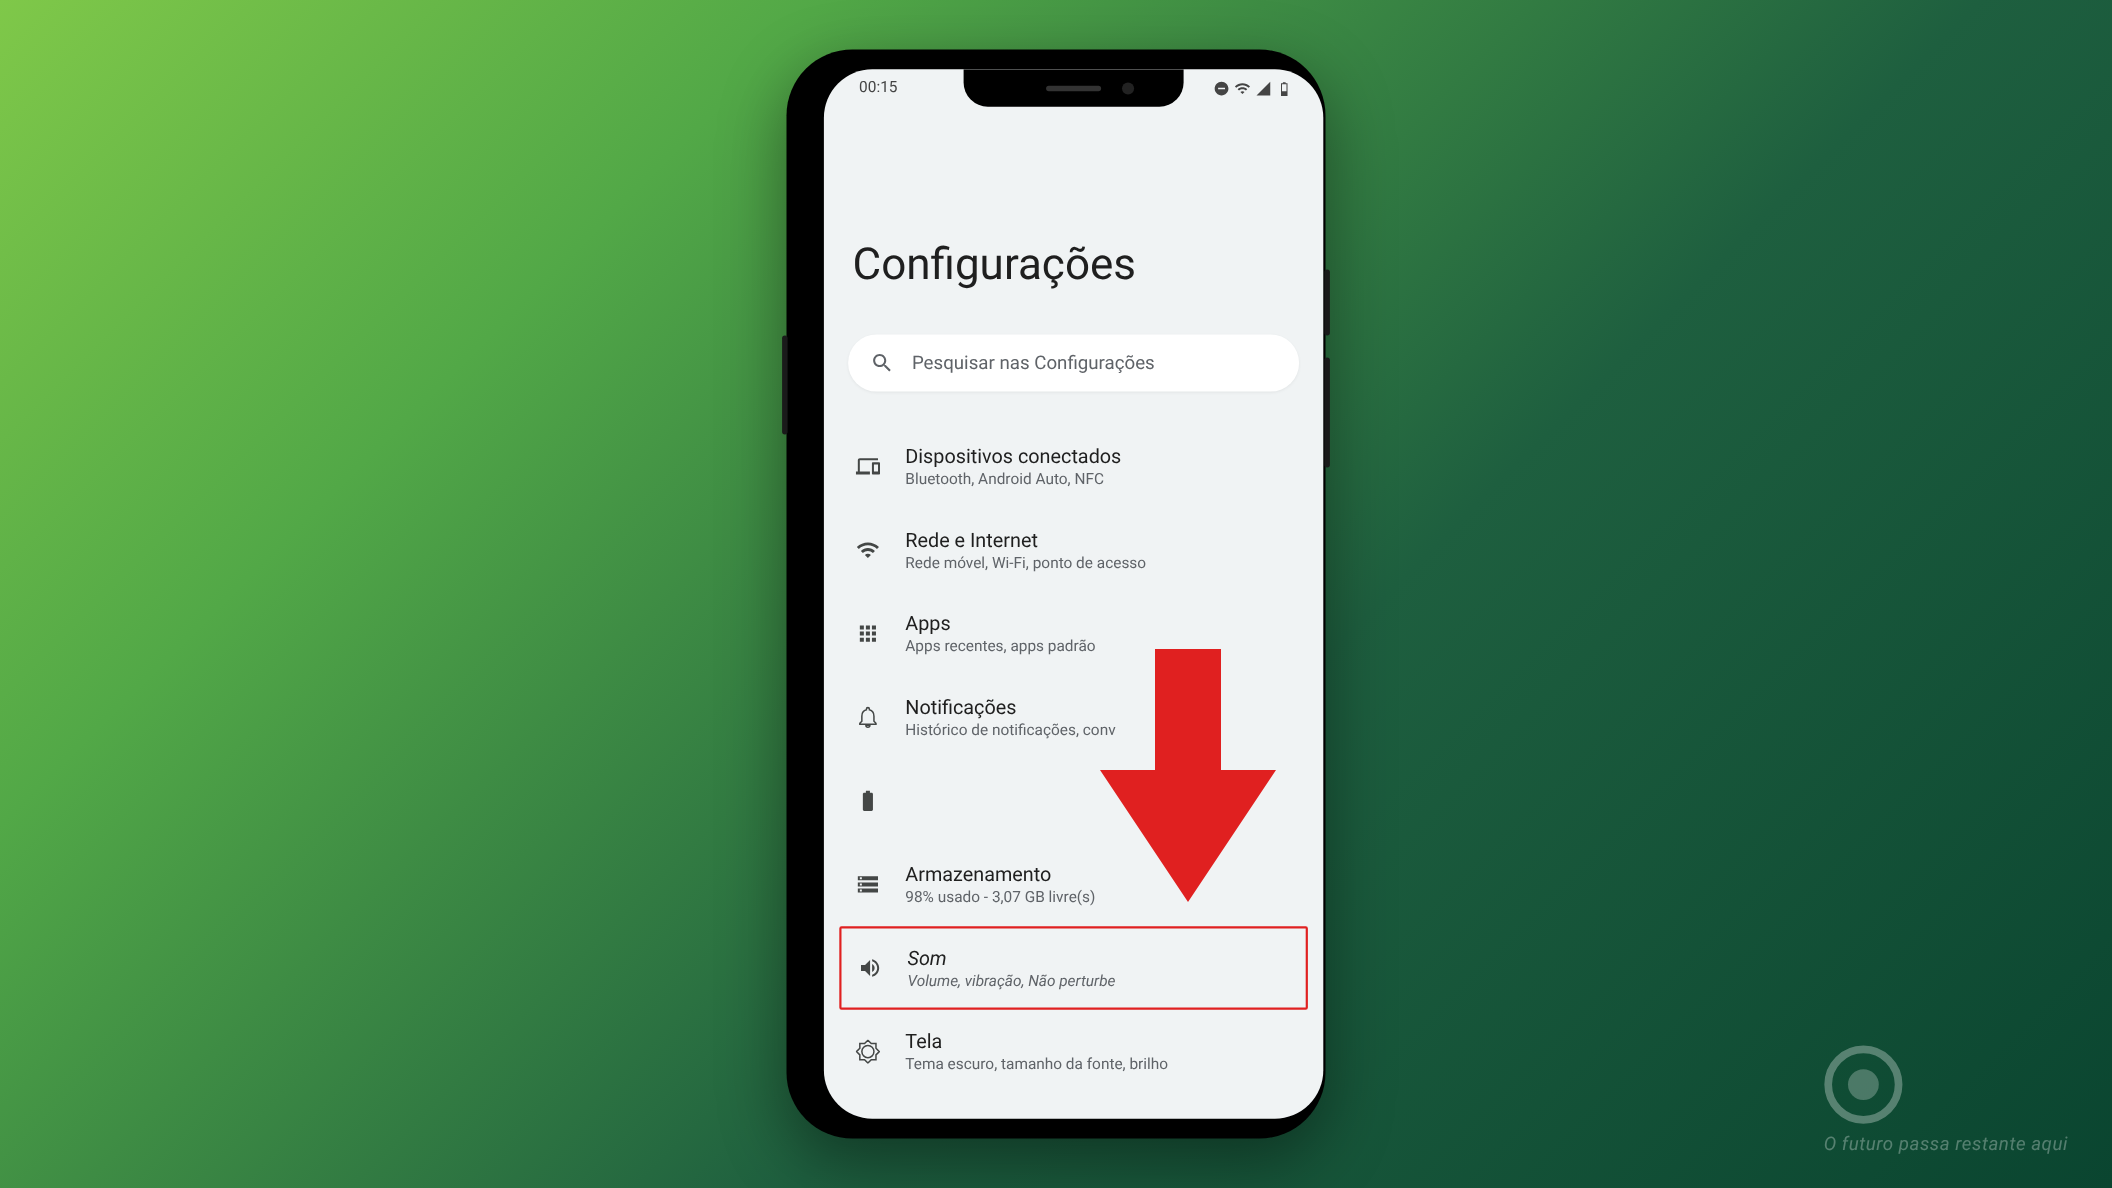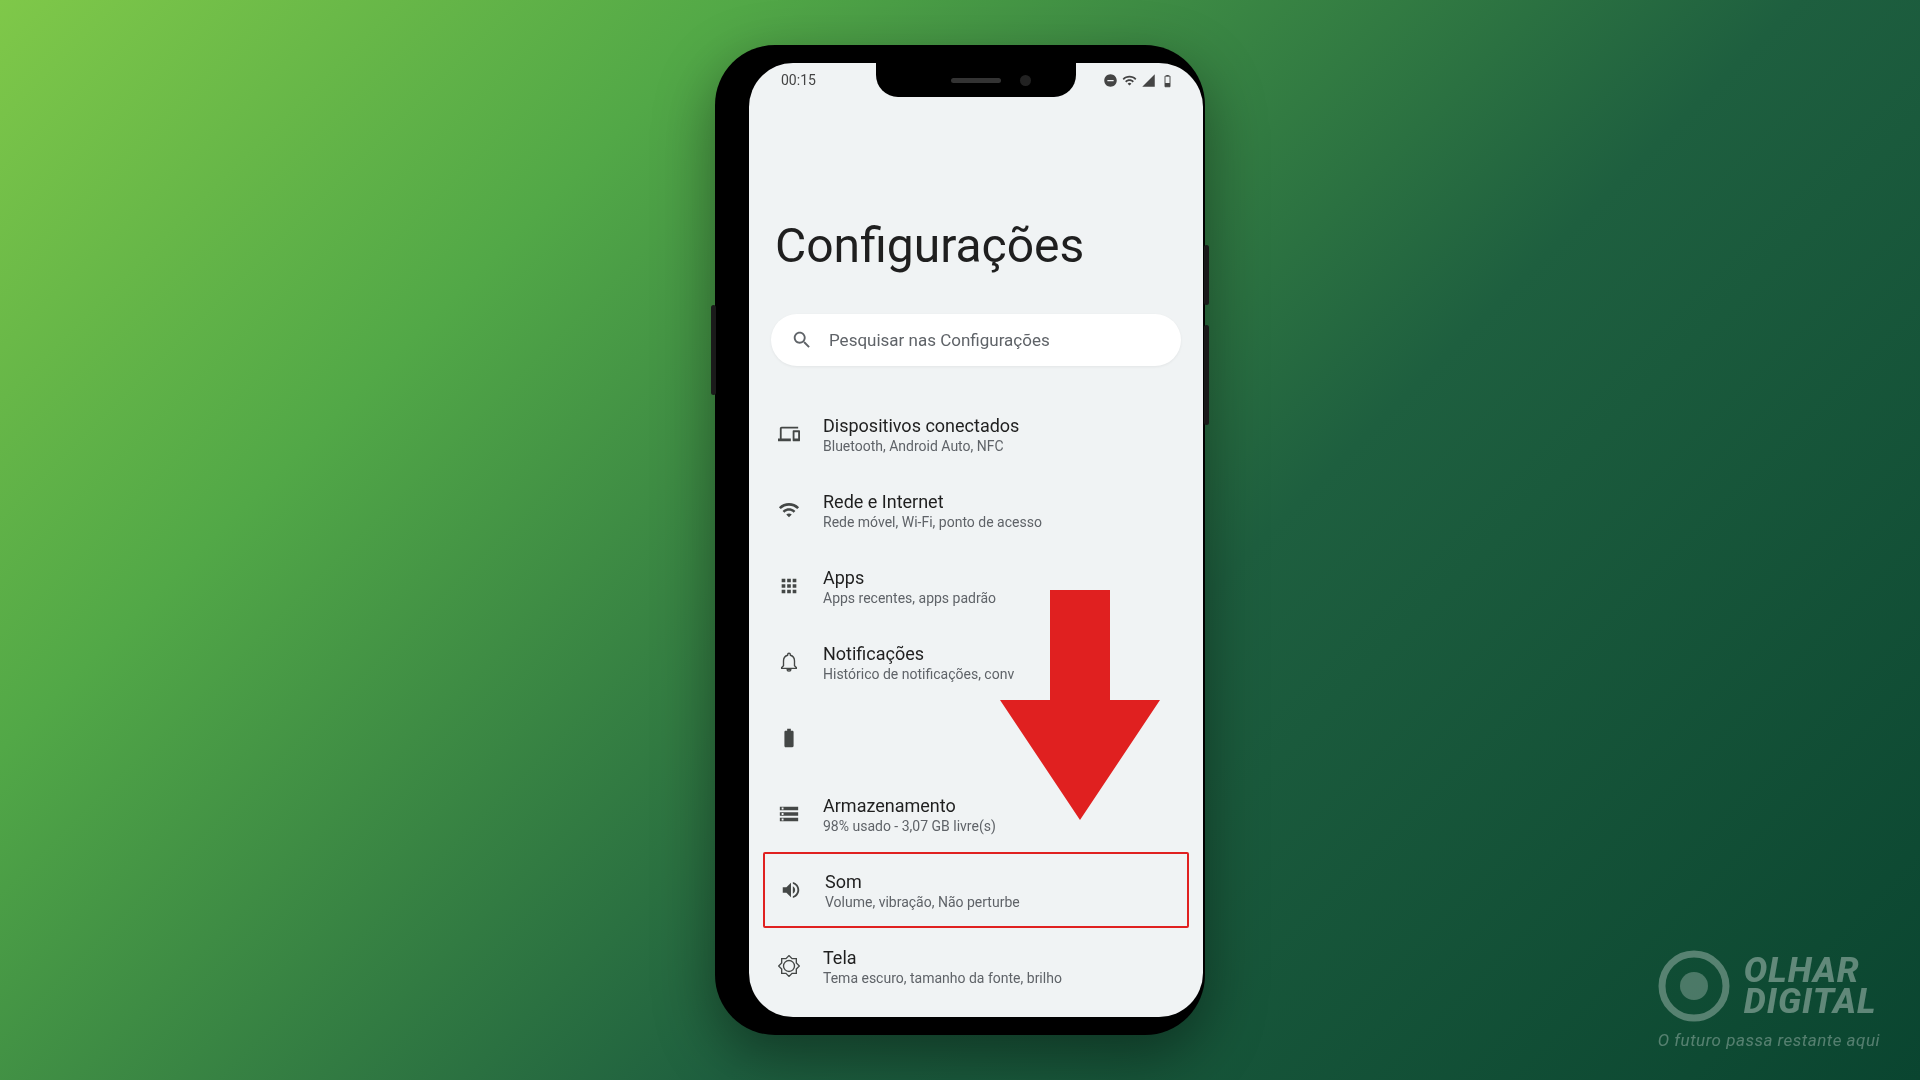--- a/index.html
+++ b/index.html
@@ -64,21 +64,21 @@
   align-items: center;
   padding: 0 24px;
   font-size: 14px;
   color: #444;
 }
 .status-left { padding-left: 8px; }
 .status-right { display: flex; gap: 4px; align-items: center; padding-right: 4px; }
 .status-right svg { width: 15px; height: 15px; }
 .content { padding: 0 22px; }
 .page-title {
-  font-size: 48px;
+  font-size: 40px;
   font-weight: 400;
   color: #1f1f1f;
   margin-top: 120px;
   margin-bottom: 40px;
   padding-left: 4px;
 }
 .search-bar {
   background: #fff;
   border-radius: 30px;
   height: 52px;
@@ -110,20 +110,21 @@
 .setting-icon svg { width: 22px; height: 22px; fill: #444746; }
 .setting-text { flex: 1; }
 .setting-title { font-size: 18px; color: #1f1f1f; font-weight: 400; margin-bottom: 2px; }
 .setting-subtitle { font-size: 14px; color: #5f6368; }
 .highlighted {
   border: 2.5px solid #e02020;
   border-radius: 2px;
   margin: 0 -8px;
   padding-left: 14px !important;
   padding-right: 14px !important;
+  font-style: italic;
 }
 .arrow-overlay {
   position: absolute;
   left: 50%;
   top: 590px;
   transform: translateX(40px);
   z-index: 20;
 }
 .arrow-overlay svg { width: 160px; height: 230px; }
 .watermark {
@@ -288,19 +289,15 @@
     <path fill="#e02020" d="M50 0 L110 0 L110 110 L160 110 L80 230 L0 110 L50 110 Z"></path>
   </svg>
 </div>
 
 <div class="watermark">
   <div class="watermark-logo">
     <svg class="watermark-circle" viewBox="0 0 72 72">
       <circle cx="36" cy="36" r="32" fill="none" stroke="rgba(255,255,255,0.3)" stroke-width="7"></circle>
       <circle cx="36" cy="36" r="14" fill="rgba(255,255,255,0.25)"></circle>
     </svg>
-    <div class="watermark-text">
-      <span>OLHAR</span>
-      <span>DIGITAL</span>
-    </div>
   </div>
   <div class="watermark-slogan">O futuro passa restante aqui</div>
 </div>
 
 </body></html>

